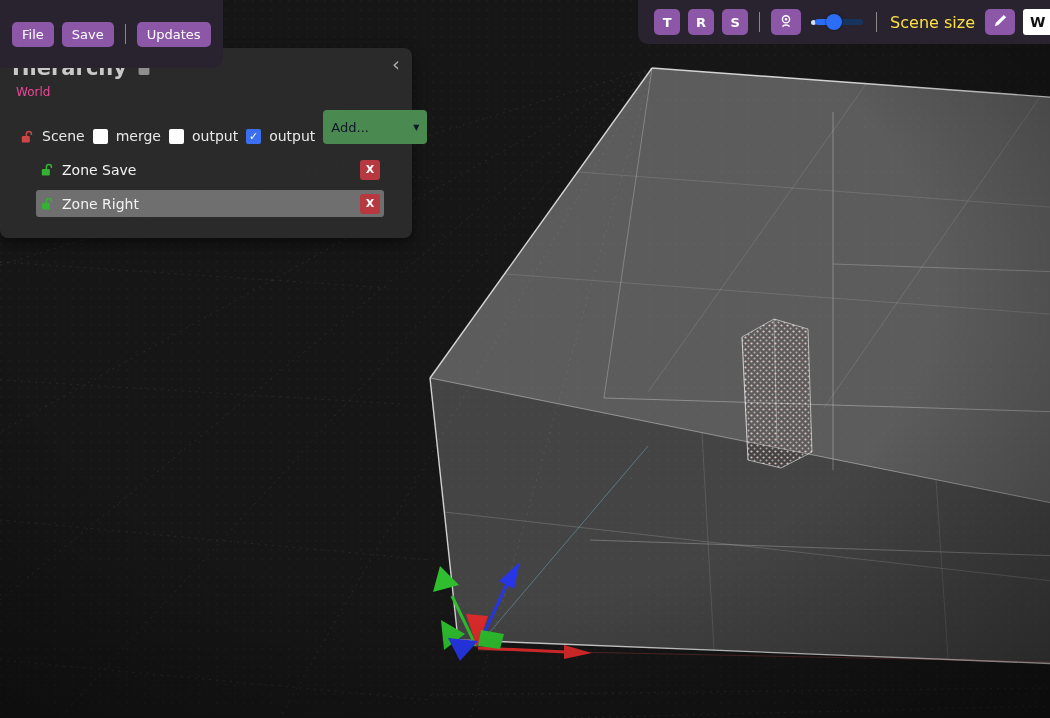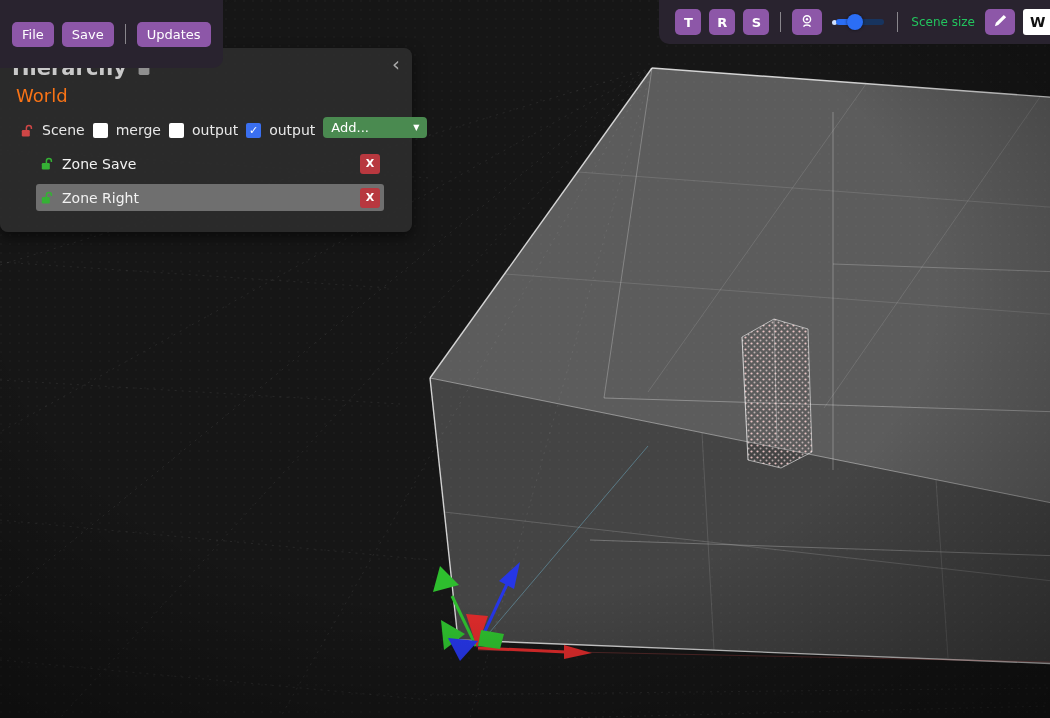--- a/index.html
+++ b/index.html
@@ -29,48 +29,48 @@
       display:flex;align-items:center;justify-content:center;}
   .vsep{width:1px;height:20px;background:rgba(255,255,255,0.45);margin:0 3px;}
 
   .slider{width:52px;height:16px;position:relative;margin:0 2px;cursor:pointer;}
   .slider-track{position:absolute;left:4px;right:0;top:5px;height:6px;border-radius:3px;
       background:linear-gradient(to right,var(--toggle-blue) 0 46%,#17345f 46% 100%);}
   .slider-knob{position:absolute;left:15px;top:0;width:16px;height:16px;border-radius:50%;
       background:var(--toggle-blue);box-shadow:0 0 3px rgba(0,0,0,.6);}
   .slider-dot{position:absolute;left:0;top:5.5px;width:5px;height:5px;border-radius:50%;background:#cfe0ff;}
 
-  .bar-label{font-size:12px;color:#22c55e;white-space:nowrap;margin:17px 2px;}
+  .bar-label{font-size:16px;color:#fde047;white-space:nowrap;margin:17px 2px;}
   .size-group{display:flex;gap:3px;background:#241f2c;padding:3px 4px;border-radius:4px;}
   .size-group input{width:30px;height:18px;background:#17131e;font-family:inherit;
       font-size:12px;text-align:center;border-radius:3px;padding:0 1px;outline:none;}
   .size-x{border:1px solid var(--size-x-border);color:var(--size-x-text);}
   .size-y{border:1px solid var(--size-y-border);color:var(--size-y-text);}
   .size-z{border:1px solid var(--size-z-border);color:var(--size-z-text);}
   .w-box{width:30px;height:26px;background:#fff;color:#111;font-weight:bold;font-size:14px;
       display:flex;align-items:center;padding-left:7px;border-radius:3px 0 0 3px;margin-right:-10px;}
 
   
   .panel{position:absolute;left:0;top:48px;width:412px;z-index:10;
       background:rgba(44,44,44,0.92);border-radius:8px;padding-bottom:14px;
       box-shadow:0 5px 14px rgba(0,0,0,0.55);}
   .panel-collapse{position:absolute;top:4px;right:12px;font-size:20px;color:#a8a8a8;cursor:pointer;}
   .panel-title-row{display:flex;align-items:center;gap:8px;padding:8px 12px 0 12px;}
   .panel-title{font-size:21px;font-weight:bold;color:#c9c9c9;}
-  .world-label{font-size:18px;color:#f97316;margin:5px 0 0 16px;}
+  .world-label{font-size:12px;color:#ec4899;margin:5px 0 0 16px;}
 
   .scene-row{display:flex;align-items:flex-end;gap:8px;margin:11px 16px 0 20px;font-size:14px;}
   .lock{display:flex;align-items:center;}
   .lock-red{color:var(--lock-red);} .lock-green{color:var(--lock-green);}
   .checkbox{width:15px;height:15px;background:#fff;border-radius:2px;cursor:pointer;
       display:flex;align-items:center;justify-content:center;flex:none;}
   .checkbox .check{display:none;}
   .checkbox.checked{background:var(--check-blue);}
   .checkbox.checked .check{display:block;color:#fff;font-size:11px;font-weight:bold;line-height:1;}
-  .add-dropdown{background:var(--add-green);color:#ffffff;font-size:13px;height:21px;width:88px;
+  .add-dropdown{background:var(--add-green);color:#0f172a;font-size:13px;height:34px;width:88px;
       border-radius:4px;display:flex;align-items:center;justify-content:space-between;
       padding:0 8px;cursor:pointer;flex:none;}
   .dd-arrow{font-size:8px;}
 
   .zone-rows{margin:12px 0 0 36px;}
   .zone-row{display:flex;align-items:center;width:348px;height:27px;margin-bottom:7px;
       padding:0 4px;border-radius:3px;box-sizing:border-box;}
   .zone-row.selected{background:var(--selected-row);align-items:center;}
   .zone-name{font-size:14px;color:#f2f2f2;margin-left:8px;}
   .xbtn{margin-left:auto;width:20px;height:20px;background:var(--delete-red);color:#fff;

